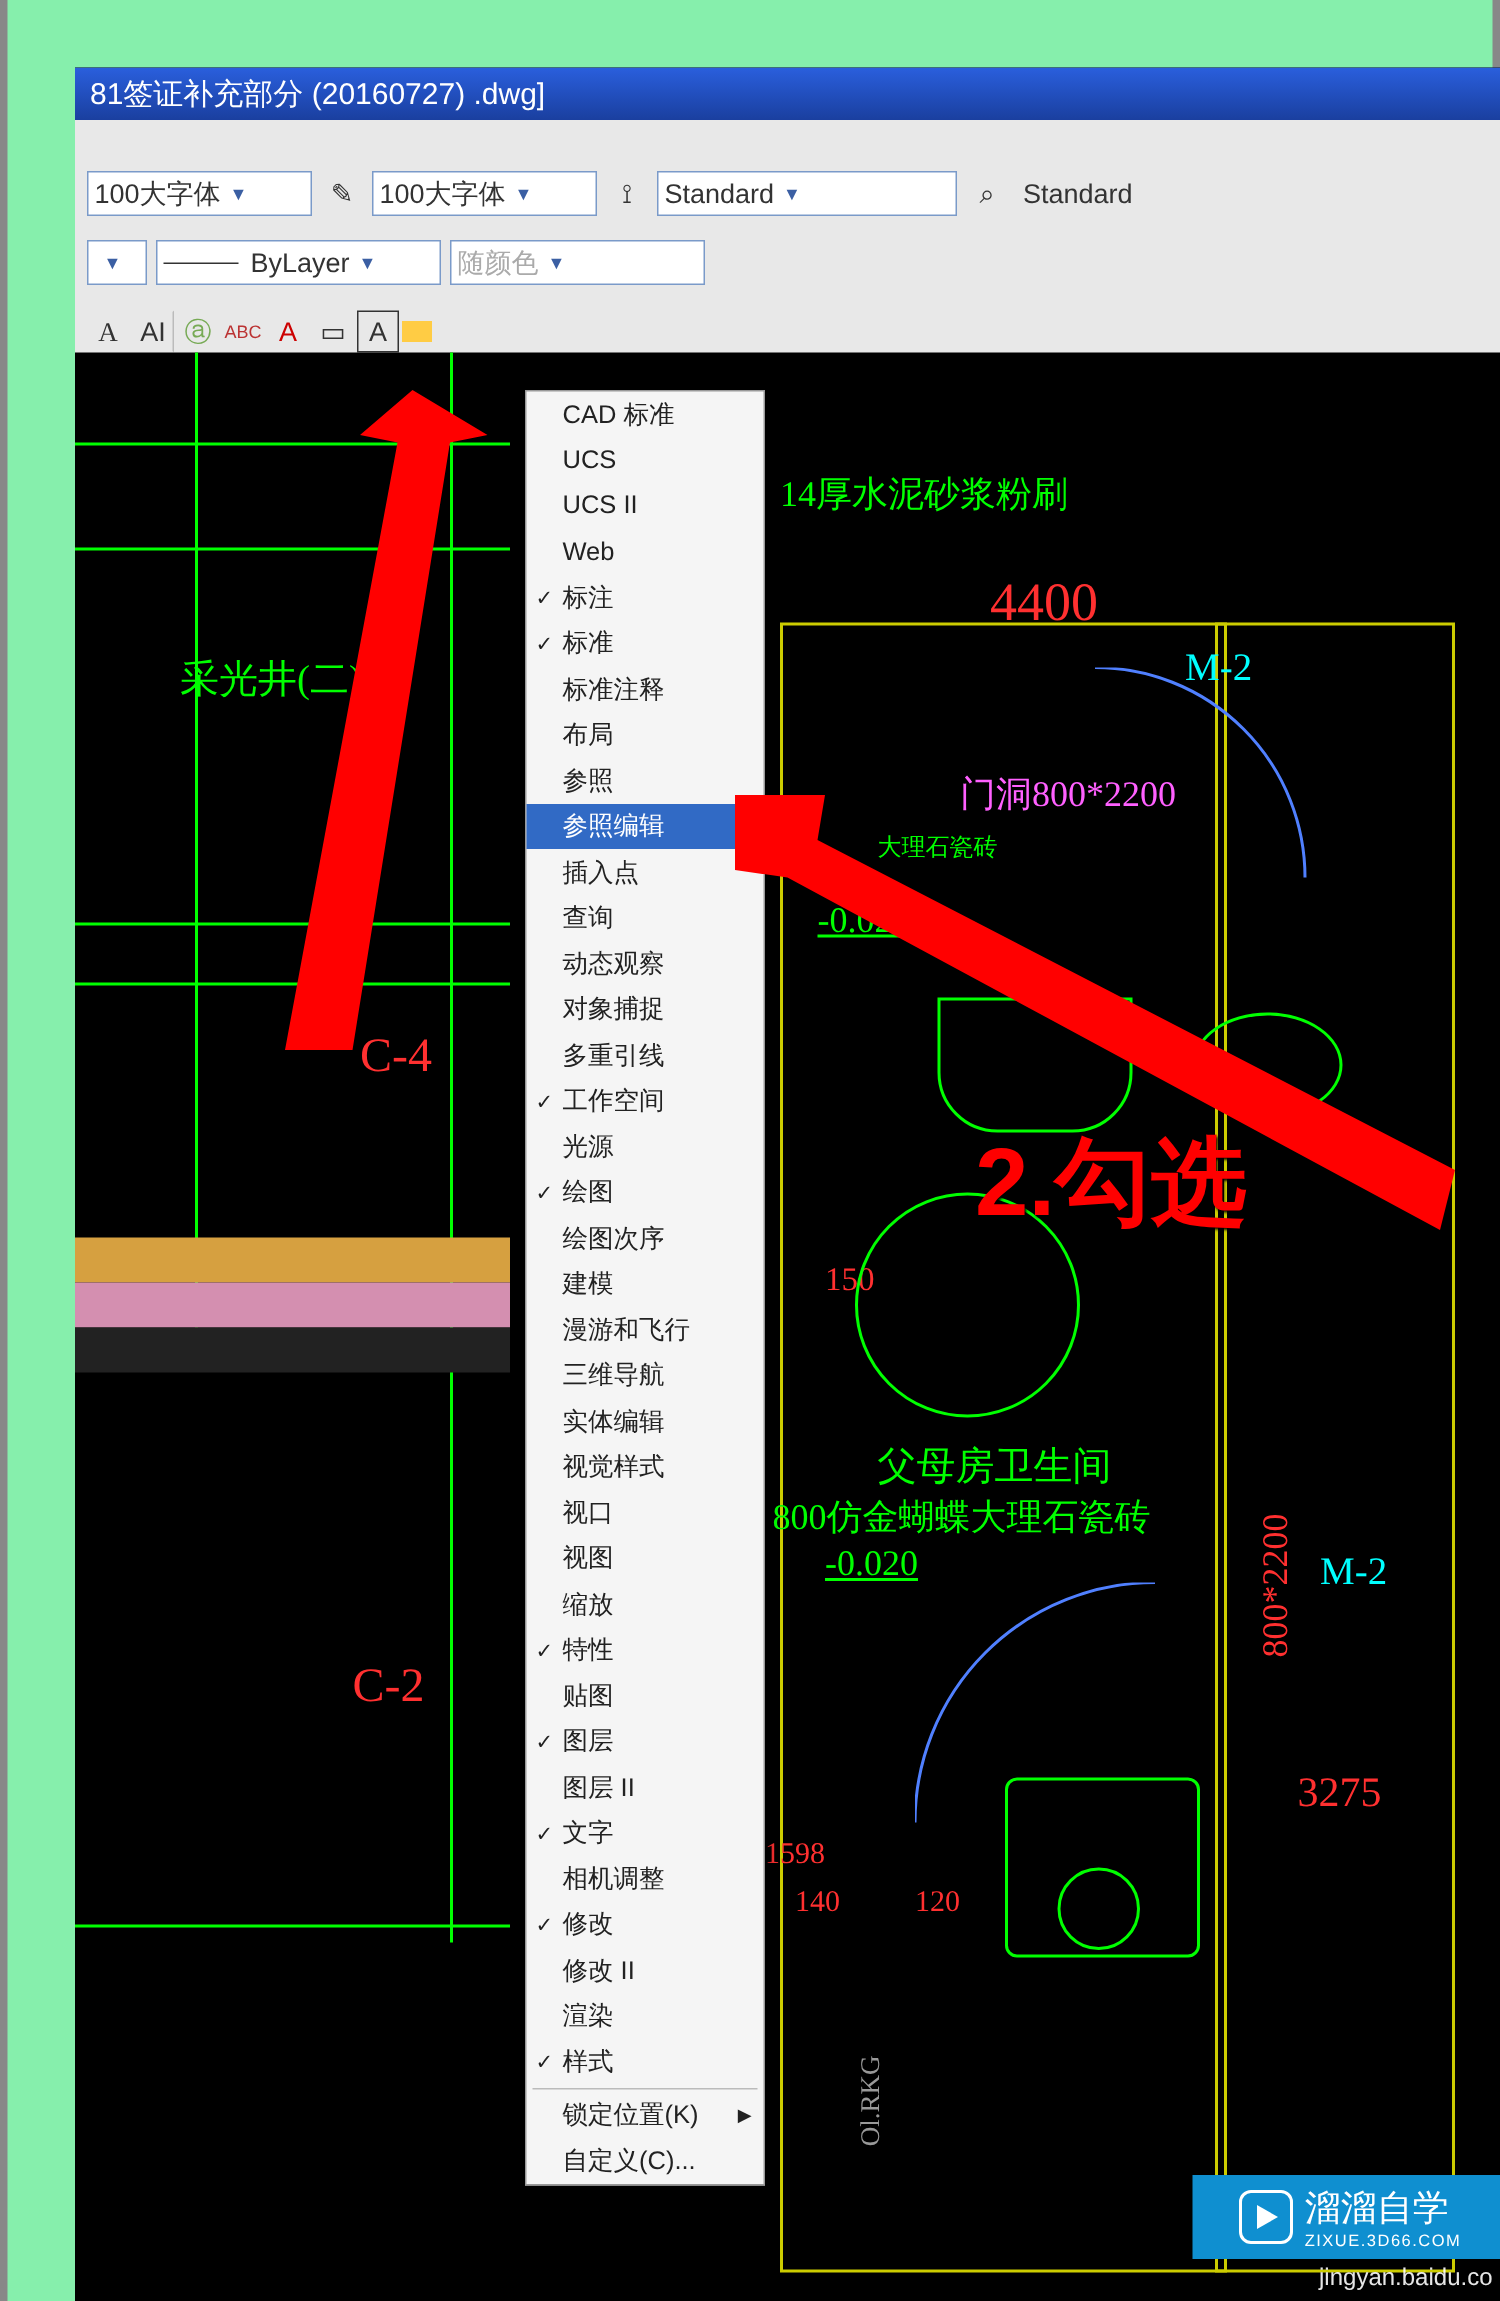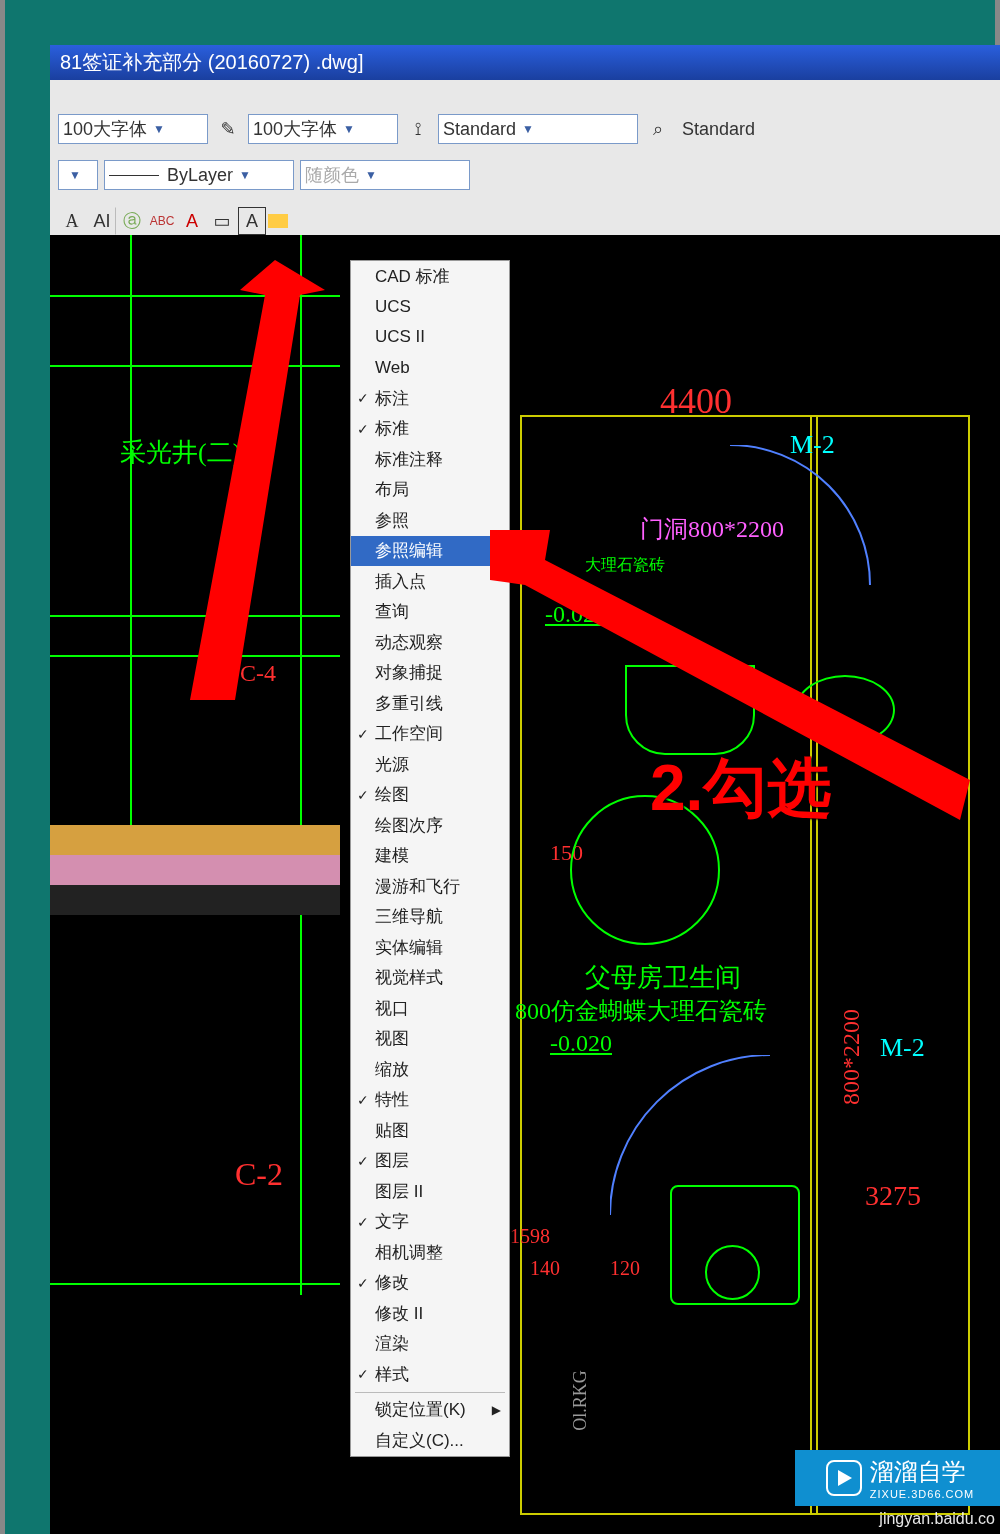--- a/index.html
+++ b/index.html
@@ -10,21 +10,21 @@
     font-family: "Microsoft YaHei", SimSun, Arial, sans-serif;
     position: relative;
     overflow: hidden;
   }
   .photo-frame {
     position: absolute;
     left: 5px;
     top: 0;
     width: 990px;
     height: 1534px;
-    background: #0f766e;
+    background: #86efac;
   }
   .screen {
     position: absolute;
     left: 45px;
     top: 45px;
     width: 955px;
     height: 1489px;
     background: #000;
     overflow: hidden;
   }
@@ -233,23 +233,24 @@
       <div class="line" style="left:0;top:1048px;width:290px;height:2px"></div>
 
       <div class="ylines" style="left:470px;top:180px;width:450px;height:1100px"></div>
       <div class="ylines" style="left:760px;top:180px;width:8px;height:1100px;border-color:#cccc00"></div>
 
       <div class="orange-band" style="top:590px;background:#d6a040"></div>
       <div class="orange-band" style="top:620px;background:#d48fb0"></div>
       <div class="orange-band" style="top:650px;background:#222"></div>
 
       <span class="cad-text green" style="left:70px;top:200px;font-size:26px">采光井(二)</span>
-      <span class="cad-text red" style="left:190px;top:425px;font-size:24px">C-4</span>
-      <span class="cad-text red" style="left:185px;top:921px;font-size:32px">C-2</span>
-
+      <span class="cad-text red" style="left:190px;top:450px;font-size:32px">C-4</span>
+      <span class="cad-text red" style="left:185px;top:870px;font-size:32px">C-2</span>
+
+      <span class="cad-text green" style="left:470px;top:78px;font-size:24px">14厚水泥砂浆粉刷</span>
       <span class="cad-text red" style="left:610px;top:145px;font-size:36px">4400</span>
       <span class="cad-text cyan" style="left:740px;top:195px;font-size:26px">M-2</span>
       <span class="cad-text magenta" style="left:590px;top:278px;font-size:24px">门洞800*2200</span>
       <span class="cad-text green" style="left:535px;top:320px;font-size:16px">大理石瓷砖</span>
       <span class="cad-text green" style="left:495px;top:366px;font-size:24px;text-decoration:underline">-0.020</span>
 
       <span class="cad-text green" style="left:535px;top:725px;font-size:26px">父母房卫生间</span>
       <span class="cad-text green" style="left:465px;top:760px;font-size:24px">800仿金蝴蝶大理石瓷砖</span>
       <span class="cad-text green" style="left:500px;top:795px;font-size:24px;text-decoration:underline">-0.020</span>
 

